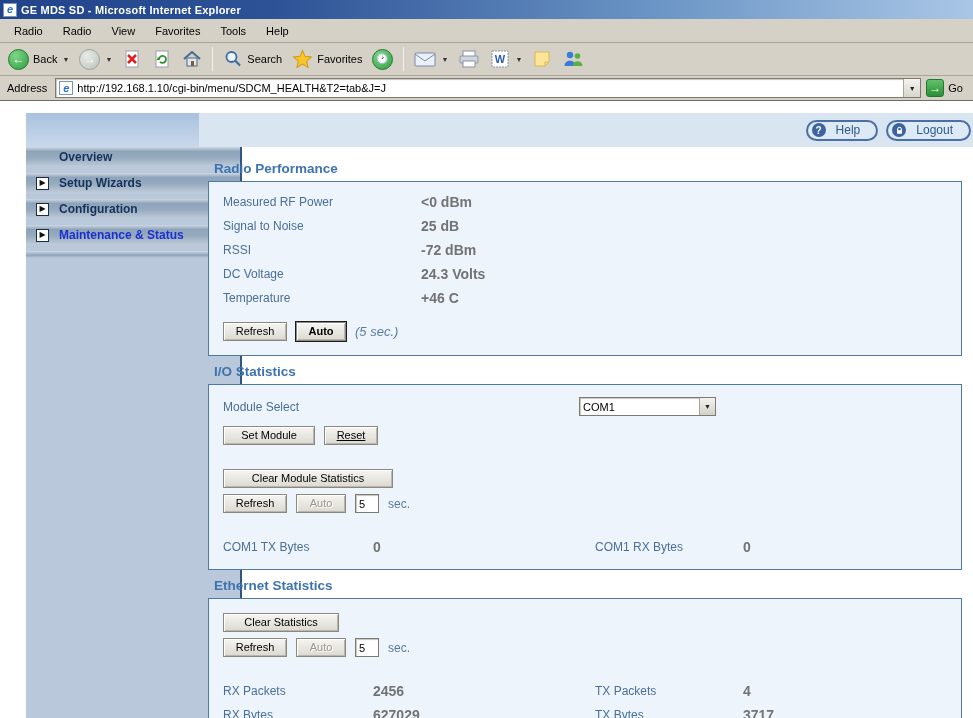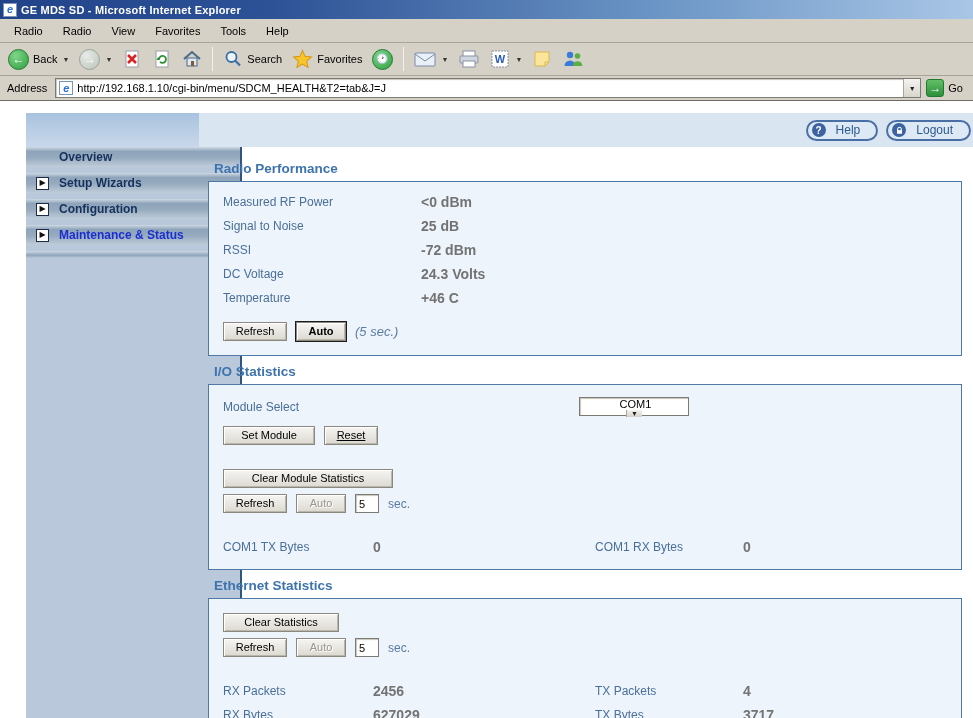--- a/index.html
+++ b/index.html
@@ -82,22 +82,22 @@
   .btn-disabled { color:#9a978d; text-shadow:1px 1px 0 #fff; min-width:50px; }
   .btn-wide { min-width:170px; }
   .btn-wide2 { min-width:116px; }
   .note { font-size:13px; color:#5a7ba0;font-style:italic; }
   .unit { font-size:12px; color:#5a7ba0; align-self:flex-end; padding-bottom:2px; }
   .num-input { width:24px; height:19px; border:1px solid #7b7b73; box-shadow:inset 1px 1px 1px #c7c5bd;
     font-size:11px; font-family:"Liberation Sans", sans-serif; padding-left:3px; }
 
   .module-row { display:flex; align-items:center; margin-bottom:10px; }
   .module-row .k { width:356px; }
-  .sel { width:110px; height:19px; background:#fff; border:1px solid #7b7b73;
-    box-shadow:inset 1px 1px 1px #c7c5bd; display:flex; align-items:center; cursor:pointer;flex-direction:column; }
+  .sel { width:137px; height:19px; background:#fff; border:1px solid #7b7b73;
+    box-shadow:inset 1px 1px 1px #c7c5bd; display:flex; align-items:center; cursor:pointer; }
   .sel-text { flex:1; font-size:11px; color:#000; padding-left:3px; }
   .sel-btn { width:16px; height:17px; background:linear-gradient(180deg,#f4f3f0,#d3d0c7);
     border-left:1px solid #a9a599; display:flex; align-items:center; justify-content:center; font-size:7px; color:#222; }
 
   .stats-grid { display:grid; grid-template-columns:150px 222px 148px 1fr; row-gap:8px; margin-top:26px; align-items:center; }
   .mt24 { margin-top:24px; }
   .mt6 { margin-top:6px; }
   svg { display:block; }
 </style>
 </head>

